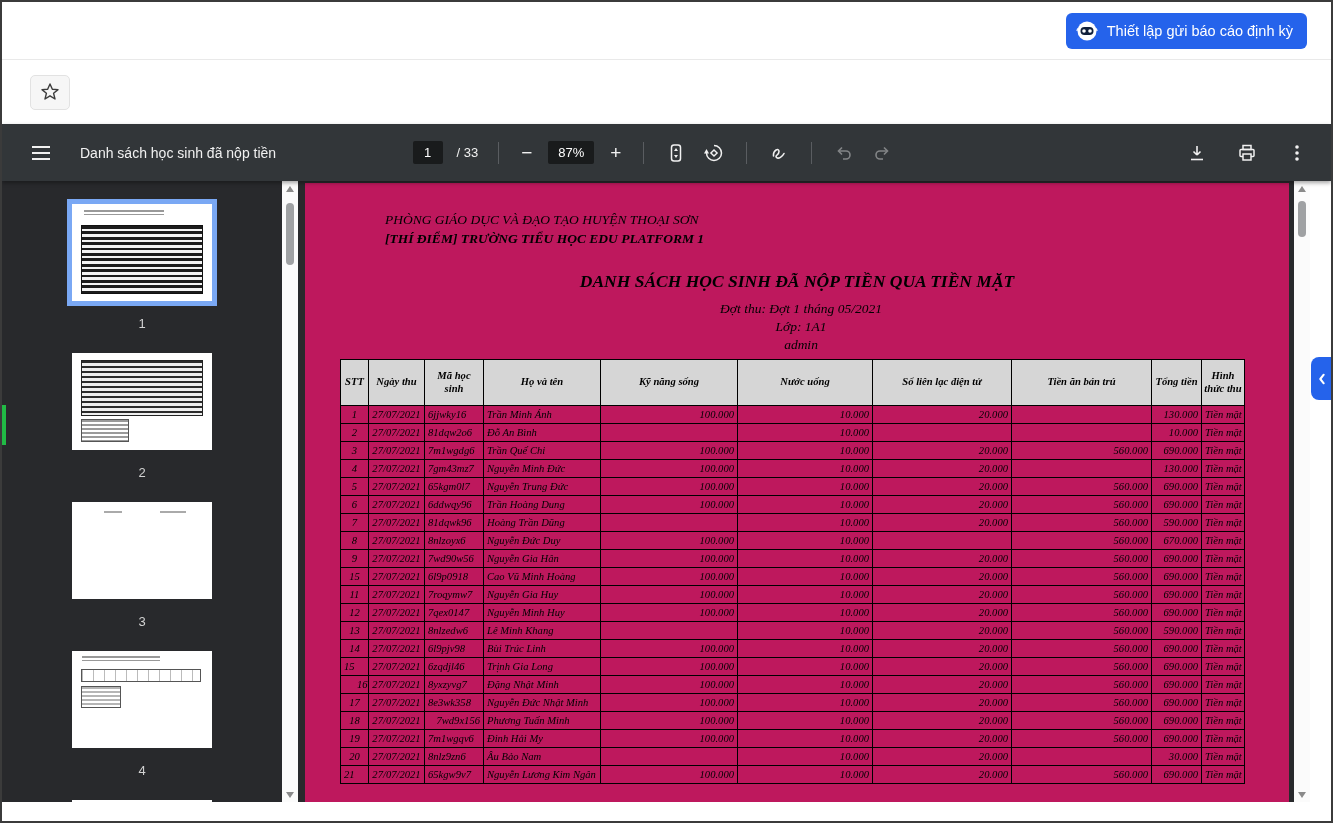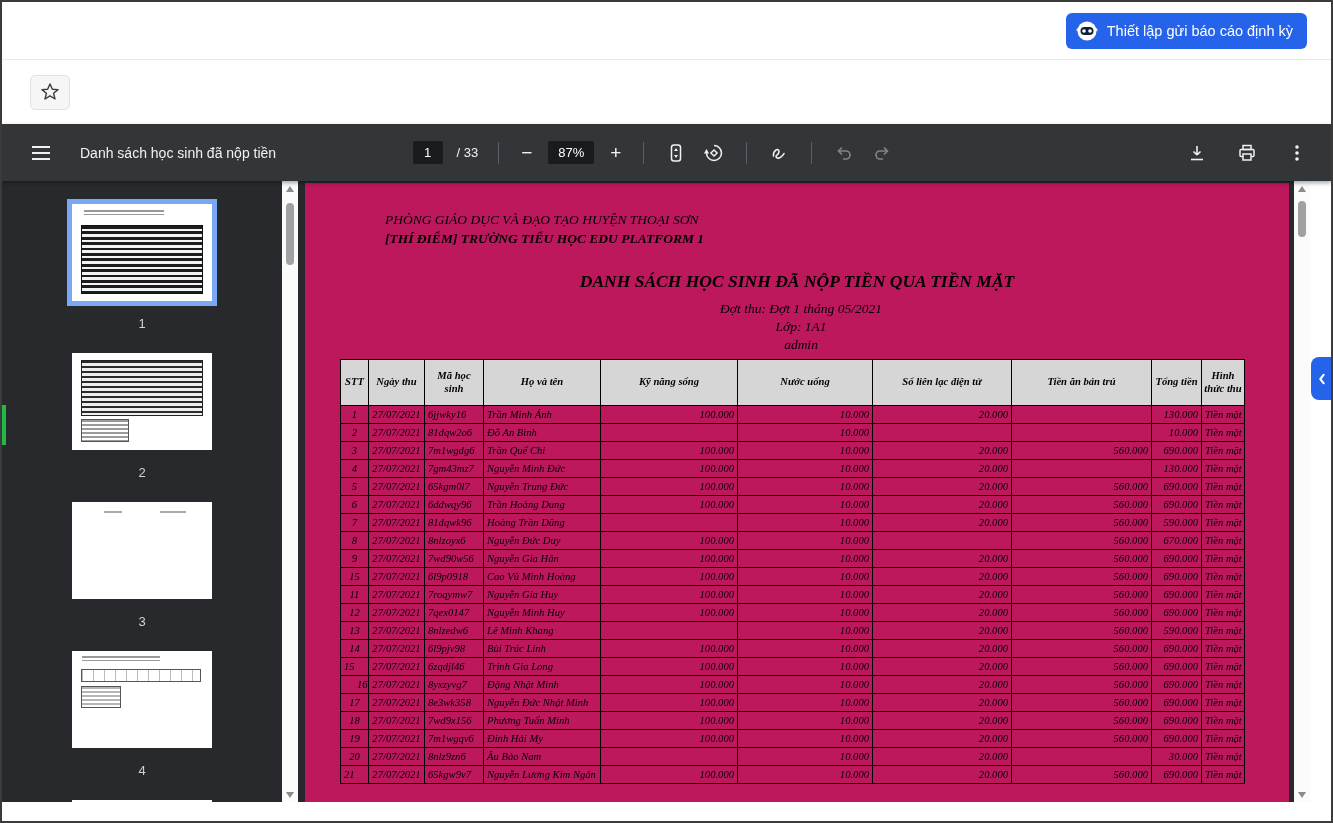--- a/index.html
+++ b/index.html
@@ -465,21 +465,21 @@
                   <td style="text-align: right;">100.000</td>
                   <td style="text-align: right;">10.000</td>
                   <td style="text-align: right;">20.000</td>
                   <td style="text-align: right;">560.000</td>
                   <td style="text-align: right;">690.000</td>
                   <td style="text-align: left;">Tiền mặt</td>
                 </tr>
                 <tr>
                   <td style="text-align: center;">18</td>
                   <td style="text-align: center;">27/07/2021</td>
-                  <td style="text-align: left;">7wd9x156</td>
+                  <td style="text-align: right;">7wd9x156</td>
                   <td style="text-align: left;">Phương Tuấn Minh</td>
                   <td style="text-align: right;">100.000</td>
                   <td style="text-align: right;">10.000</td>
                   <td style="text-align: right;">20.000</td>
                   <td style="text-align: right;">560.000</td>
                   <td style="text-align: right;">690.000</td>
                   <td style="text-align: left;">Tiền mặt</td>
                 </tr>
                 <tr>
                   <td style="text-align: center;">19</td>

